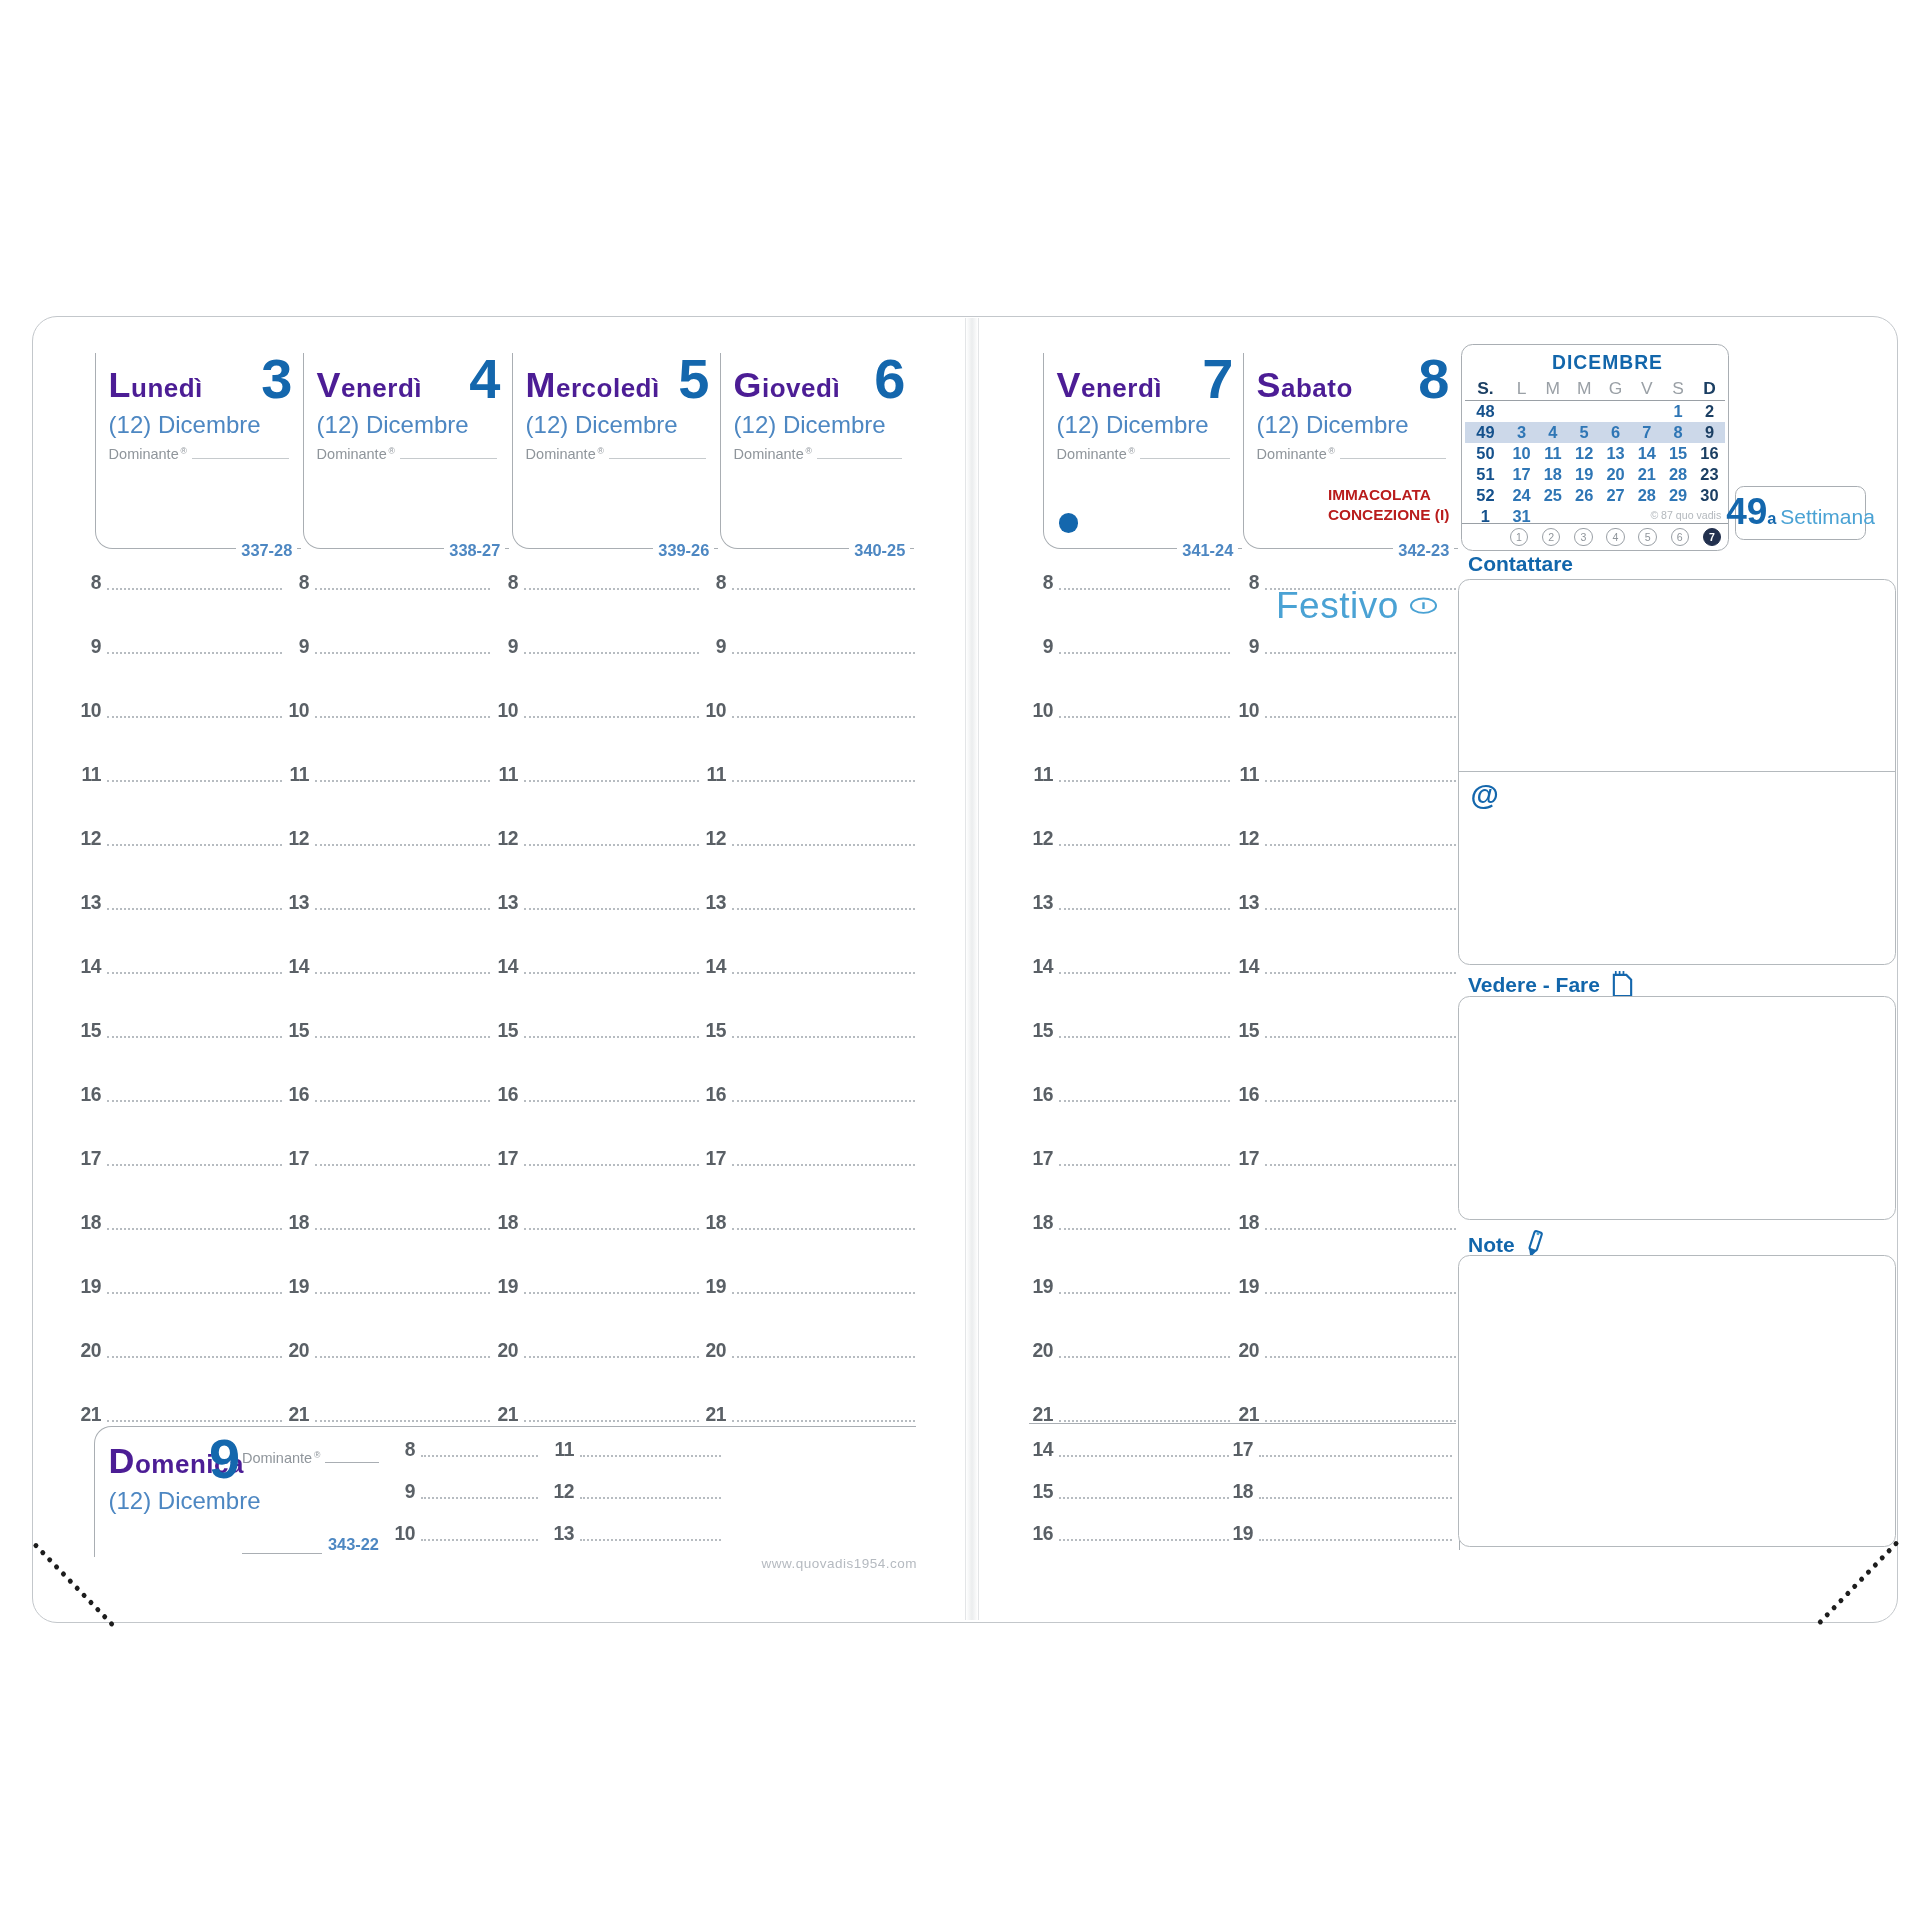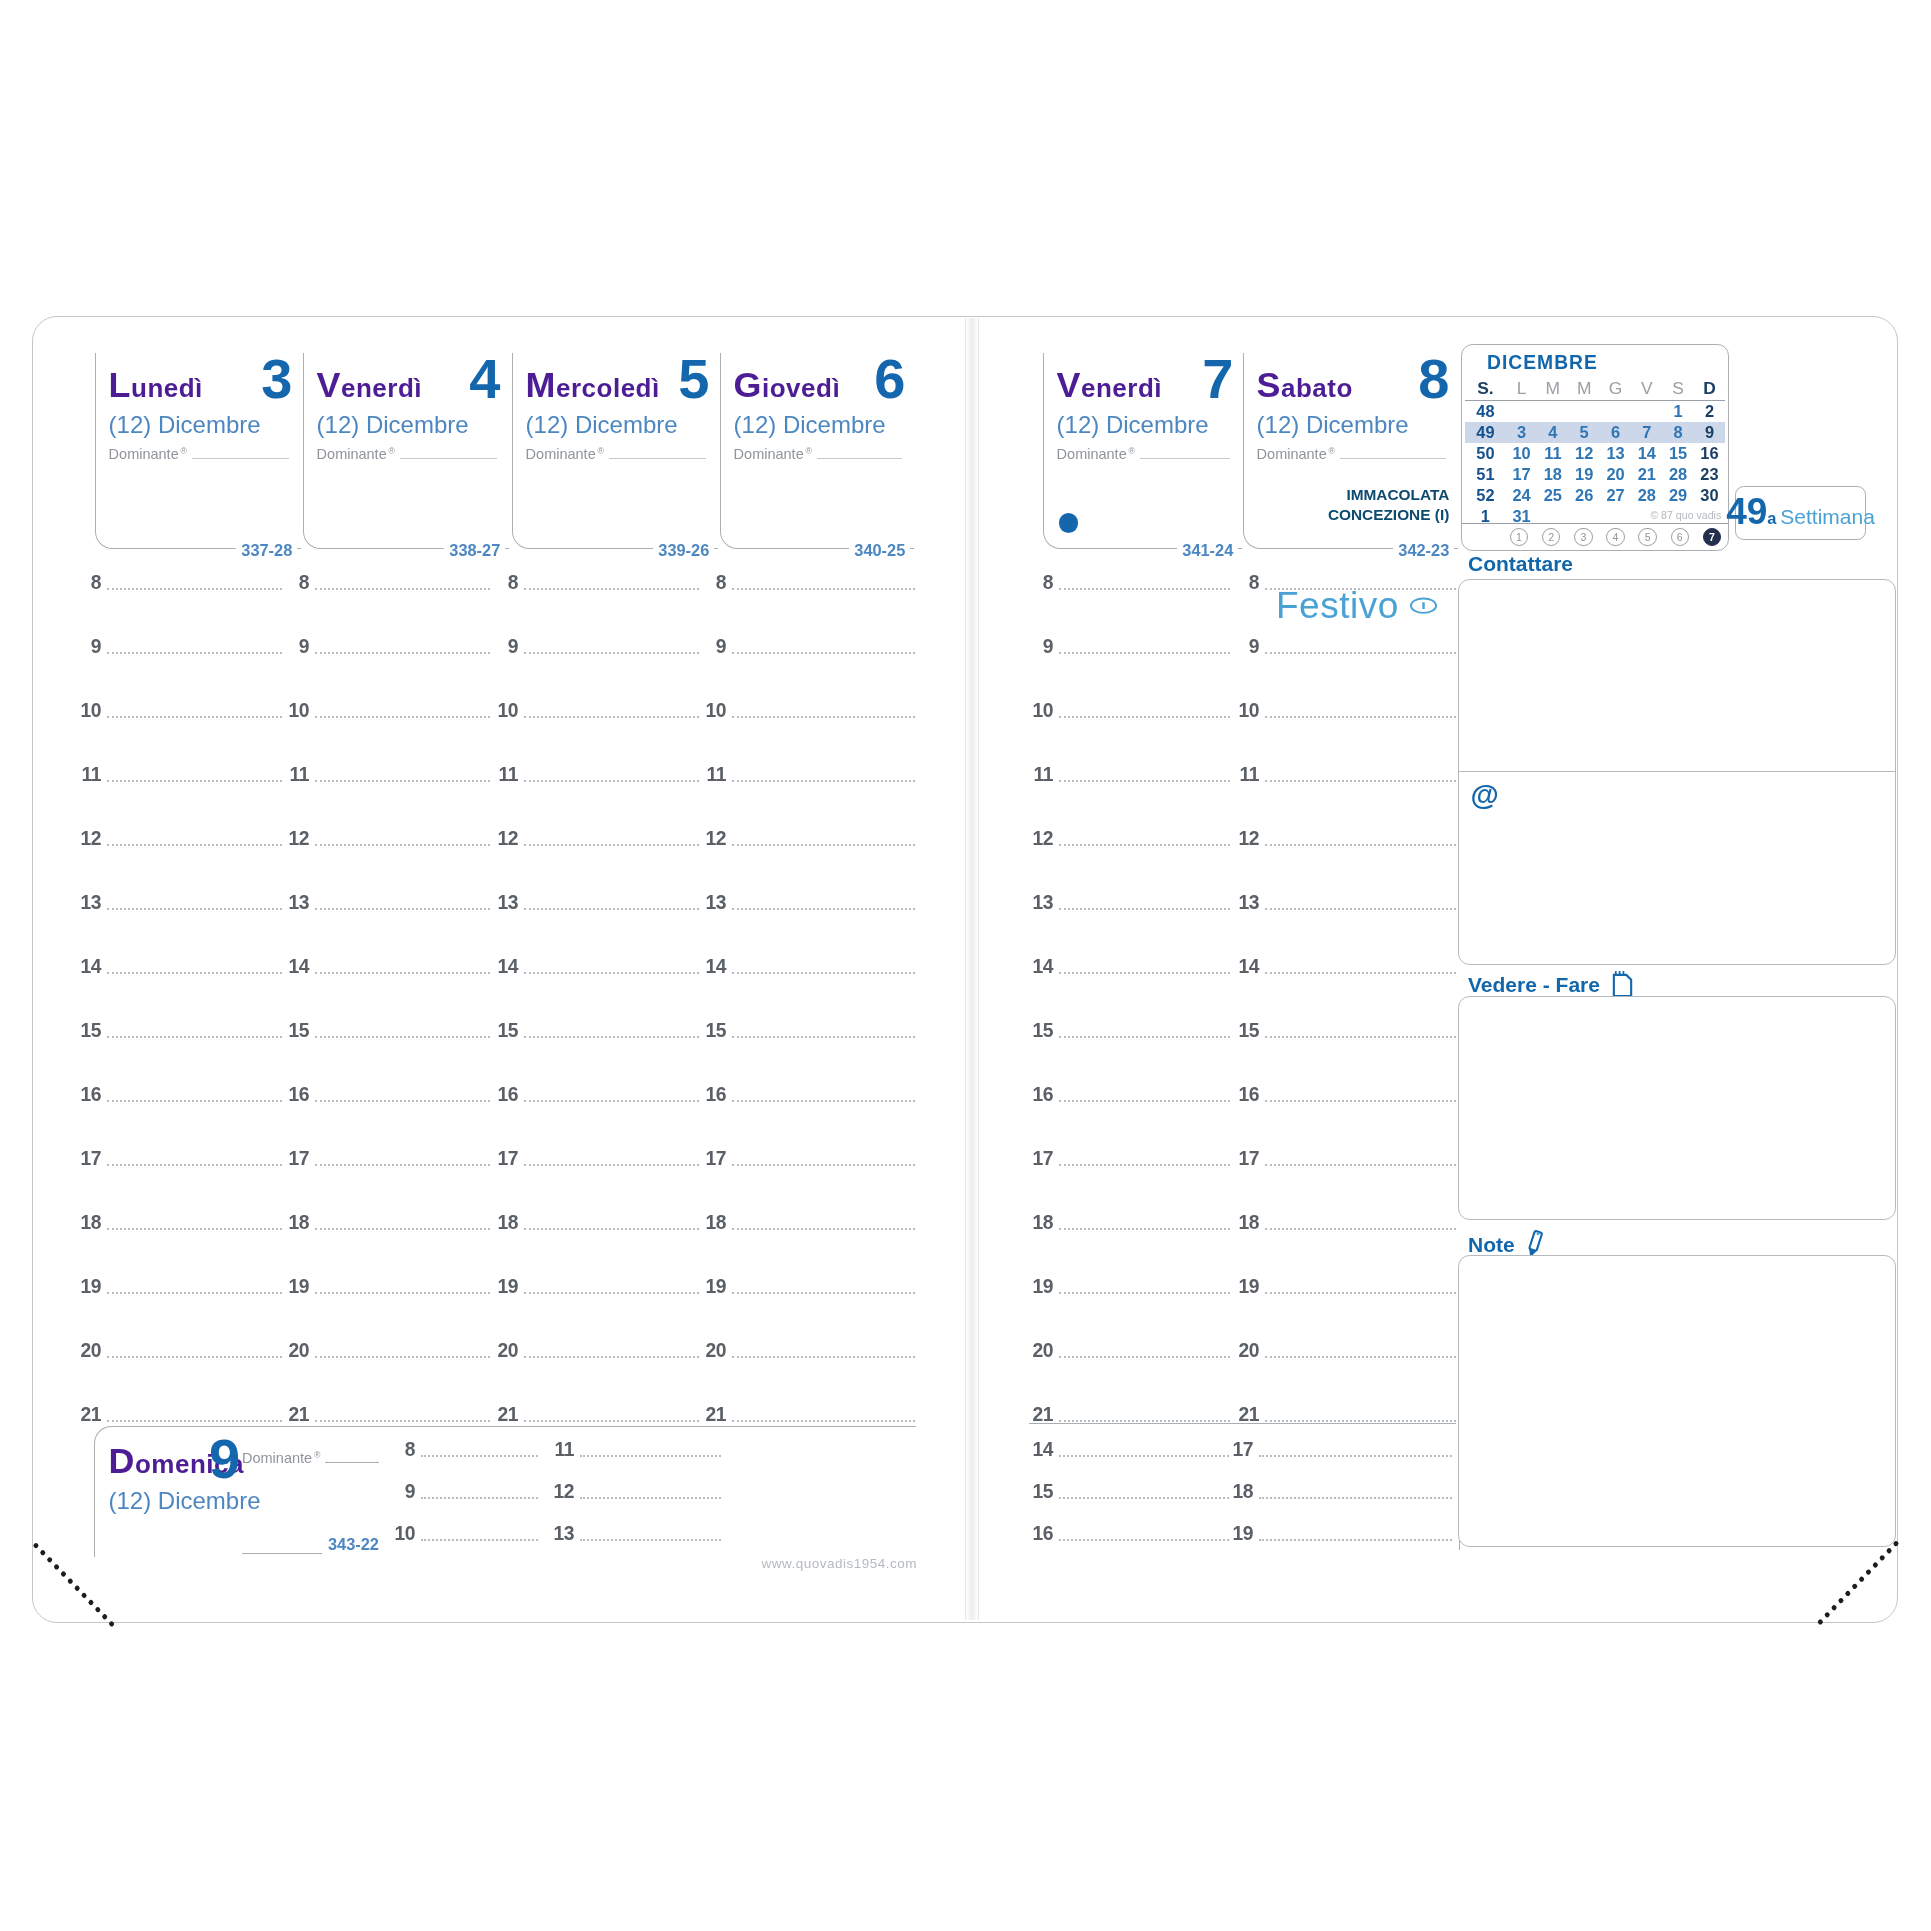--- a/index.html
+++ b/index.html
@@ -24,22 +24,22 @@
             font-weight:600;letter-spacing:0.5px;display:block;}
   .day-name::first-letter{font-size:1.38em;}
   .day-num{position:absolute;right:8.7px;top:-1.9px;font-size:56px;font-weight:700;color:#1467ad;line-height:1;}
   .day-month{position:absolute;left:12.6px;top:58px;font-size:24px;color:#4d87c2;font-weight:500;}
   .dominante{position:absolute;left:12.6px;top:93px;right:11.6px;display:flex;align-items:baseline;
              font-size:14.5px;color:#8f959b;}
   .dominante .reg{font-size:8.7px;vertical-align:super;margin-left:1.9px;transform:translateY(-4.8px);}
   .dominante .dom-line{flex:1;border-bottom:1.4px solid #c6cacd;margin:0 0 2.9px 4.8px;height:11.6px;}
   .day-code{position:absolute;right:3.9px;bottom:-11.6px;background:#fff;padding:0 4.8px;
             font-size:16.4px;color:#4d87c2;font-weight:600;}
-  .holiday{position:absolute;right:8.7px;bottom:23px;text-align:right;font-size:15.4px;
-           color:#0c4a6e;font-weight:600;line-height:1.3;white-space:pre-line;}
+  .holiday{position:absolute;right:8.7px;bottom:23px;text-align:left;font-size:15.4px;
+           color:#b91c1c;font-weight:600;line-height:1.3;white-space:pre-line;}
   .moon-dot{position:absolute;left:14.5px;bottom:15.4px;width:19.3px;height:19.3px;border-radius:50%;
             background:#1467ad;}
 
   
   .hours{position:absolute;}
   .hour-row{display:flex;align-items:flex-start;}
   .hours-lg .hour-row{height:64px;}
   .hours-sm .hour-row{height:42px;}
   .hn{width:33px;text-align:right;font-size:19.3px;font-weight:700;color:#5a6066;
       letter-spacing:-0.5px;line-height:21px;flex:0 0 auto;}
@@ -63,21 +63,21 @@
   .pm-vline{position:absolute;left:1459px;top:1423px;height:127px;border-left:1.9px solid #a9aeb3;}
 
   
   .festivo{position:absolute;left:1276px;top:585px;display:flex;align-items:center;
            font-size:37px;color:#4aa2d4;font-weight:500;letter-spacing:0.5px;}
   .festivo svg{margin-left:9.7px;}
 
   
   .minical{position:absolute;left:1461px;top:344px;width:268px;height:207px;
            border:1.9px solid #a9aeb3;border-radius:11.6px;background:#fff;box-sizing:border-box;}
-  .mc-title{text-align:left;padding-left:25px;margin-top:6.8px;font-size:19.3px;font-weight:700;
+  .mc-title{text-align:center;padding-left:25px;margin-top:6.8px;font-size:19.3px;font-weight:700;
             color:#1266ab;letter-spacing:1px;}
   .mc-grid{position:absolute;left:2.9px;right:2.9px;top:31px;}
   .mc-row{display:grid;grid-template-columns:41px repeat(7,1fr);align-items:center;height:21px;}
   .mc-dow{height:24px;border-bottom:1.4px solid #9aa0a6;}
   .mc-cell{text-align:center;font-size:16.4px;color:#2f76b5;font-weight:600;}
   .mc-dow .mc-cell{color:#9aa0a6;font-weight:500;font-size:17.4px;}
   .mc-dow .mc-cell.mc-strong, .mc-cell.mc-strong{color:#1b3f63;font-weight:700;}
   .mc-week{text-align:center;font-size:16.4px;font-weight:700;color:#15518c;}
   .mc-hl{background:#ccd8e9;}
   .mc-copy{position:absolute;right:6.8px;bottom:29px;font-size:10.6px;color:#b3b8bd;}

